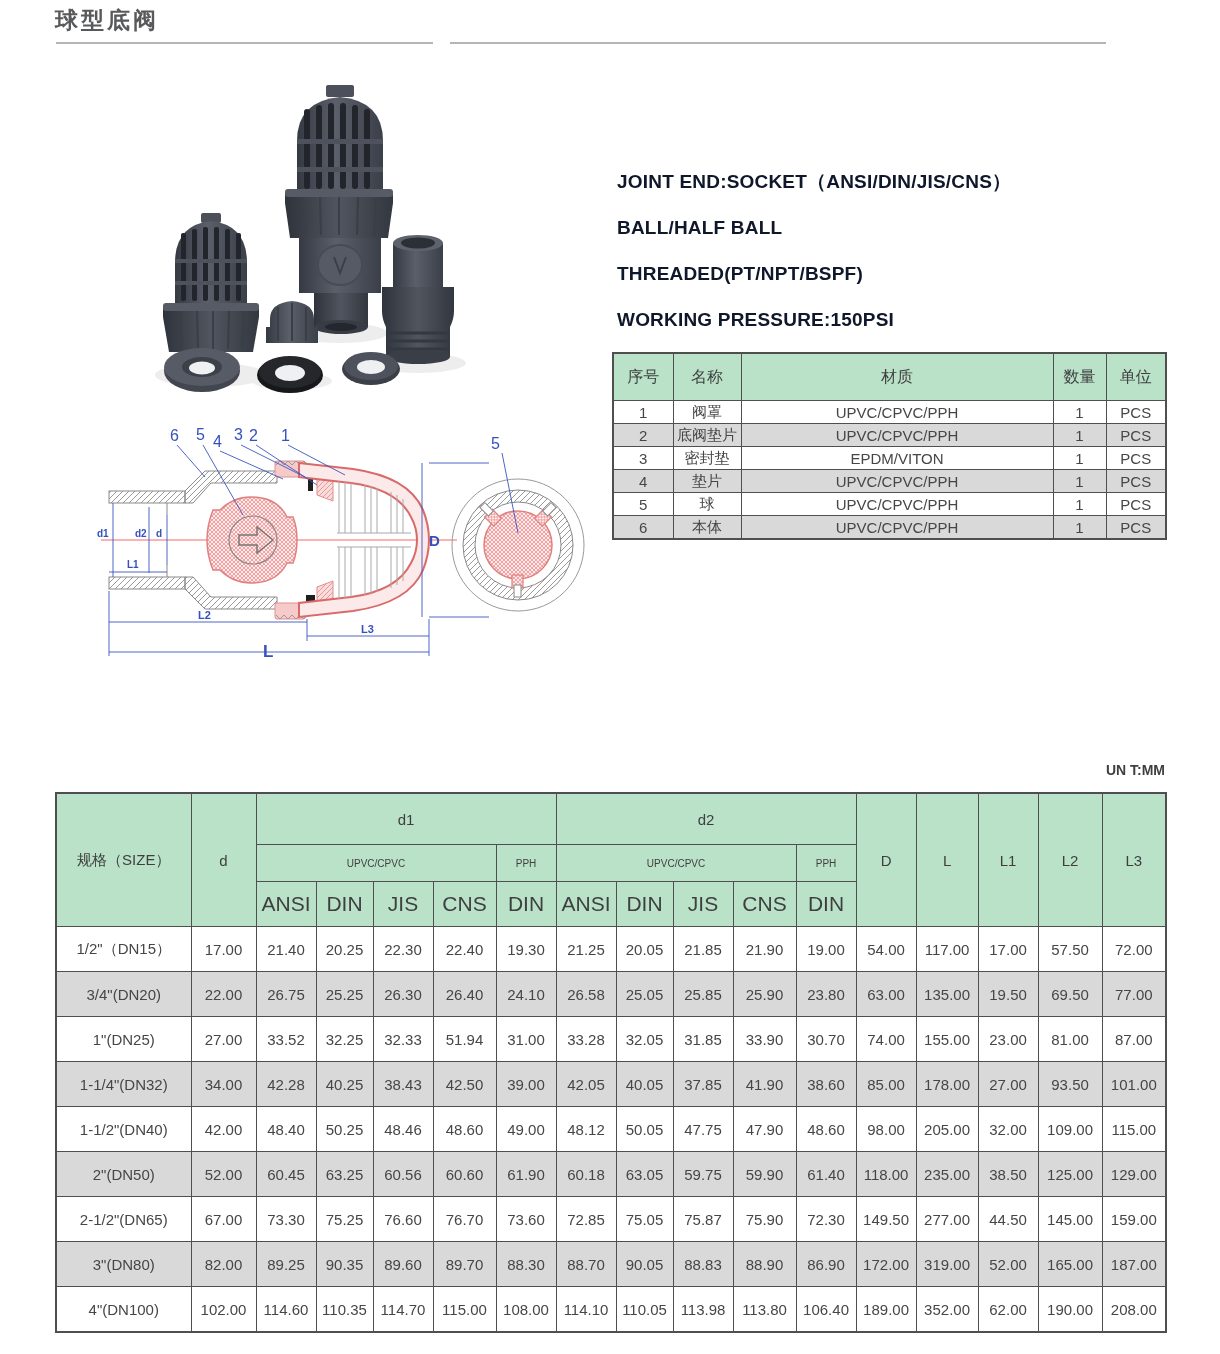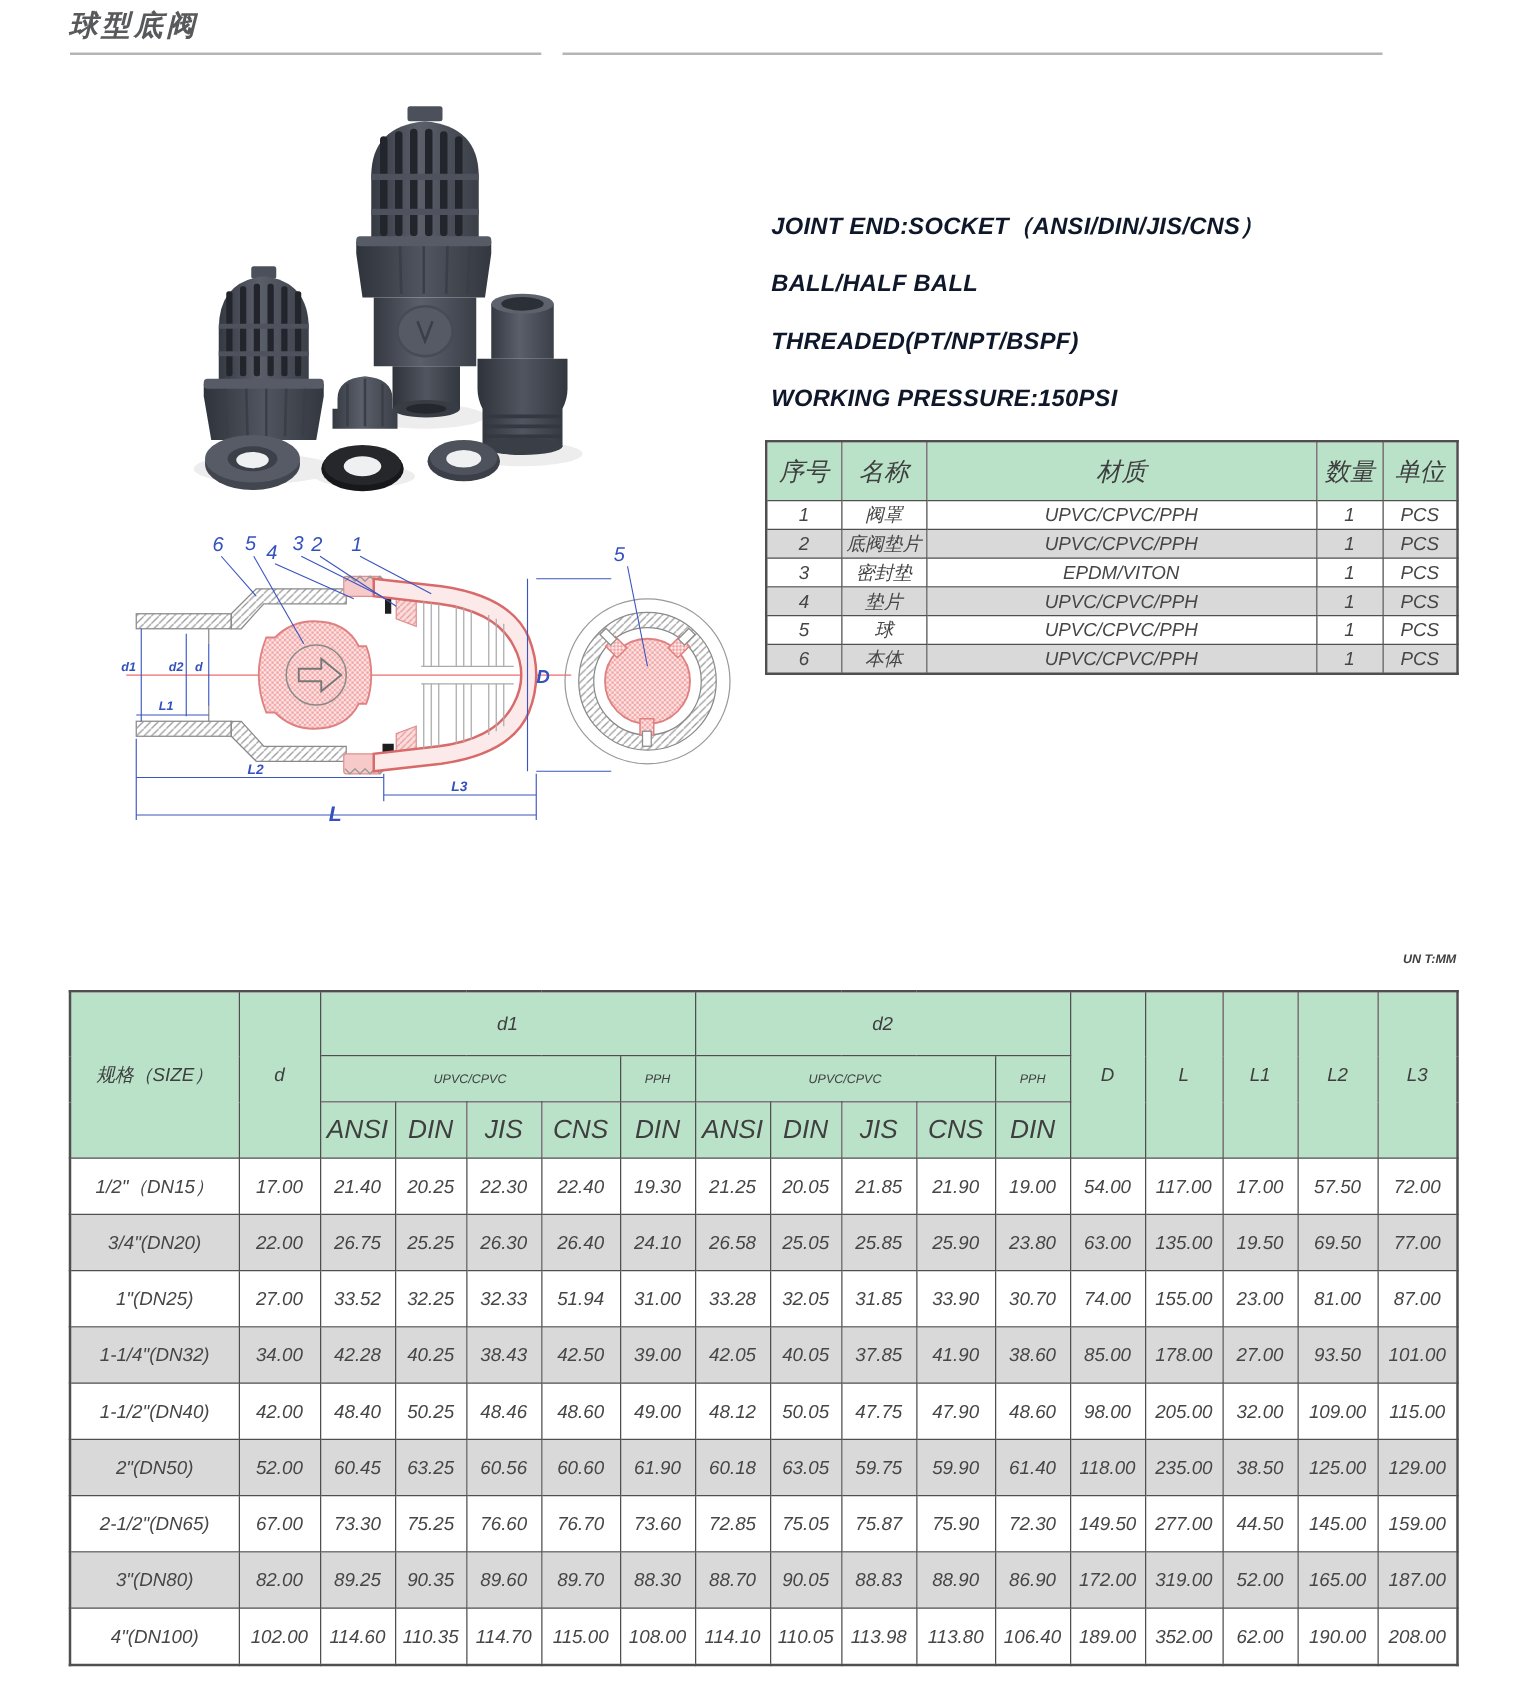--- a/index.html
+++ b/index.html
@@ -1,17 +1,17 @@
 <!DOCTYPE html>
 <html><head>
 <meta charset="utf-8">
 <style>
   html,body{margin:0;padding:0;background:#ffffff;}
   .page{position:relative;width:1220px;height:1354px;background:#fff;overflow:hidden;
-        font-family:"Liberation Sans","DejaVu Sans",sans-serif;color:#3f3f3f;font-style:italic;}
+        font-family:"Liberation Sans","DejaVu Sans",sans-serif;color:#3f3f3f;}
 
   
   .title-zh{position:absolute;left:55px;top:5px;font-size:23px;font-weight:bold;color:#58595b;letter-spacing:3px;}
   .title-en{position:absolute;left:451px;top:3px;font-size:25px;font-weight:500;color:#00b098;letter-spacing:0.5px;}
   .rule{position:absolute;top:42px;height:2px;background:#b5b5b5;}
   .rule-left{left:56px;width:377px;}
   .rule-right{left:450px;width:656px;}
 
   
   .specs{position:absolute;left:617px;top:172px;width:540px;}
@@ -19,26 +19,26 @@
   .spec-line.gap{margin-top:2px;}
 
   
   table{border-collapse:collapse;table-layout:fixed;}
   th,td{border:1px solid #4f4f4f;text-align:center;vertical-align:middle;padding:0;overflow:hidden;white-space:nowrap;}
   th{background:#b9e2c9;font-weight:normal;color:#3f3f3f;}
   tr.stripe td{background:#d9d9d9;}
 
   
   .parts-table{position:absolute;left:612px;top:352px;width:553px;border:2px solid #4f4f4f;}
-  .parts-table th{height:46px;font-size:20px;margin-left:23px;}
+  .parts-table th{height:46px;font-size:16px;margin-left:23px;}
   .parts-table td{height:22px;font-size:15px;color:#464646;}
 
   
   .unit-note{position:absolute;left:1023px;top:762px;width:142px;text-align:right;
-             font-size:10px;font-weight:bold;color:#3f3f3f;}
+             font-size:14px;font-weight:bold;color:#3f3f3f;}
   .dim-table{position:absolute;left:55px;top:792px;width:1110px;border:2px solid #4f4f4f;}
   .dim-table thead tr:nth-child(1) th{height:50px;font-size:15px;}
   .dim-table thead tr:nth-child(2) th{height:36px;font-size:10px;}
   .dim-table thead tr:nth-child(3) th{height:44px;font-size:21px;}
   .dim-table td{height:44px;font-size:15px;color:#464646;}
 
   
   .photo-svg{position:absolute;left:100px;top:75px;}
   .drawing-svg{position:absolute;left:55px;top:415px;}
   .blue-label{fill:#3451bd;font-family:"Liberation Sans","DejaVu Sans",sans-serif;}

